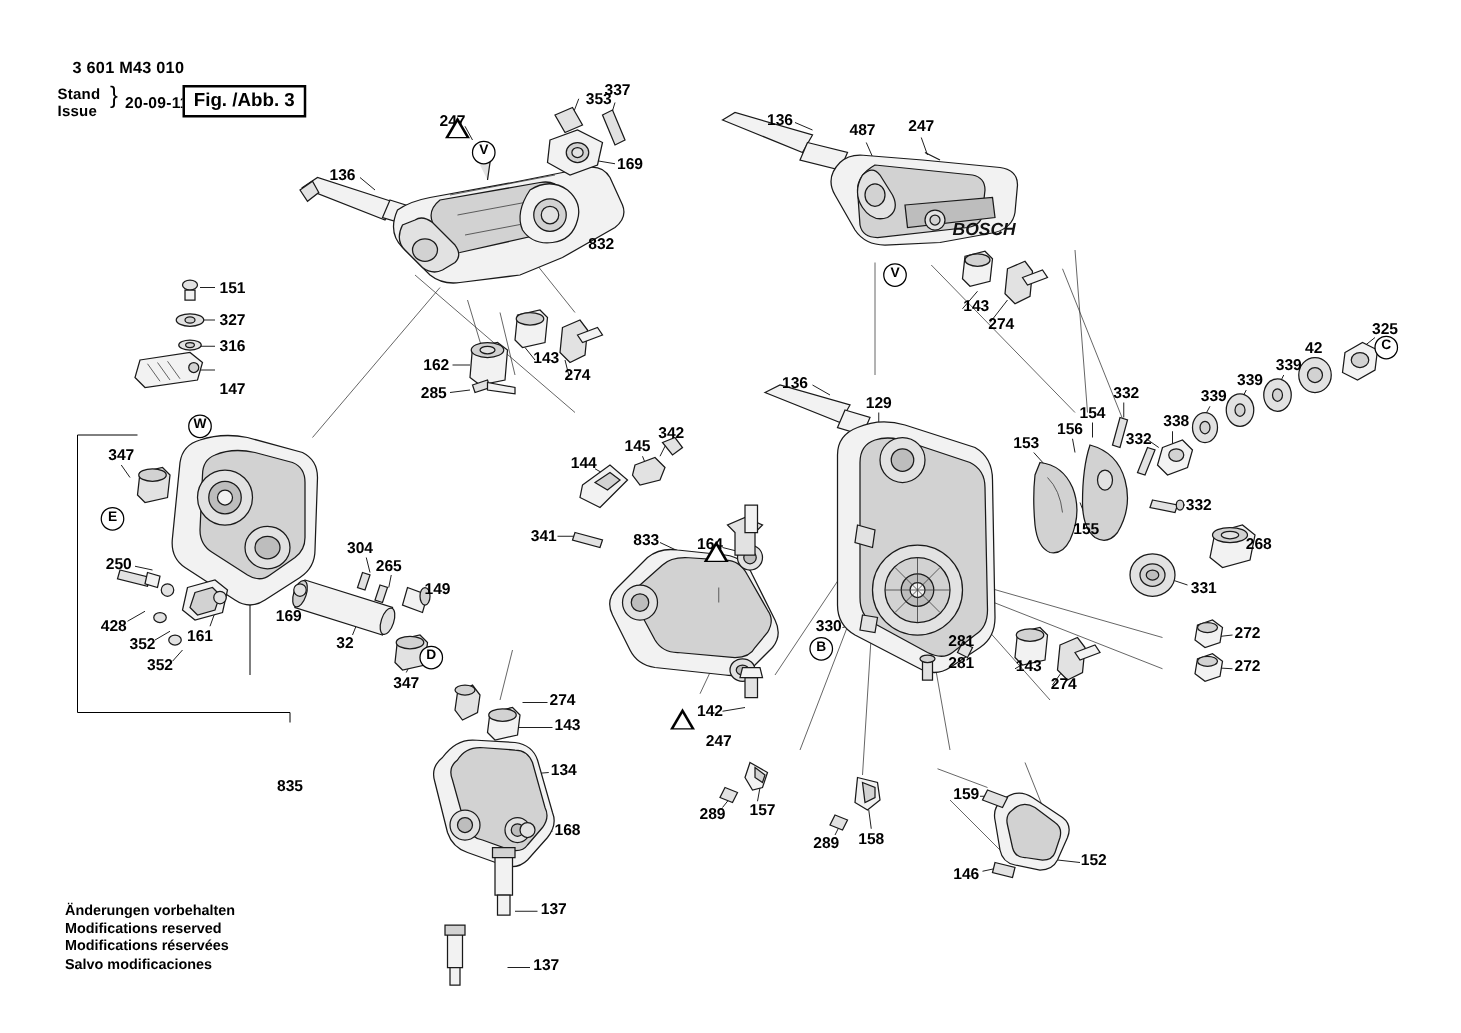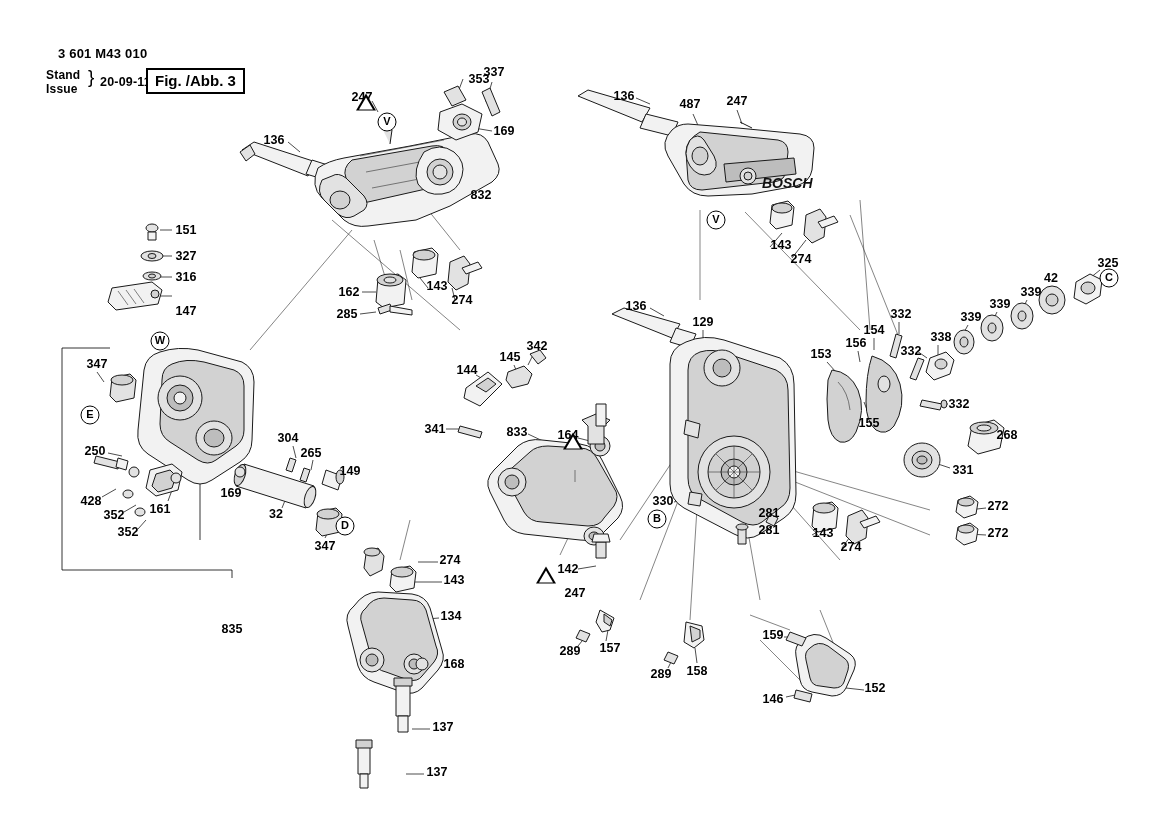--- a/index.html
+++ b/index.html
@@ -123,20 +123,26 @@
 
 <div id="page">
 
   <div class="hdr" id="partnumber">3 601 M43 010</div>
   <div class="hdr" id="stand-label">Stand</div>
   <div class="hdr" id="issue-label">Issue</div>
   <div class="hdr" id="brace">}</div>
   <div class="hdr" id="date-label">20-09-11</div>
   <div id="figbox">Fig. /Abb. 3</div>
 
+  <div id="footer">
+    <div>Änderungen vorbehalten</div>
+    <div>Modifications reserved</div>
+    <div>Modifications réservées</div>
+    <div>Salvo modificaciones</div>
+  </div>
 
   <svg id="art" viewBox="0 0 1169 826">
 
     <g class="lnl">
 
       <path d="M463 79 L455 100"></path>
       <path d="M492 82 L486 102"></path>
       <path d="M466 195 L440 190"></path>
       <path d="M492 131 L474 128"></path>
       <path d="M288 142 L300 152"></path>

